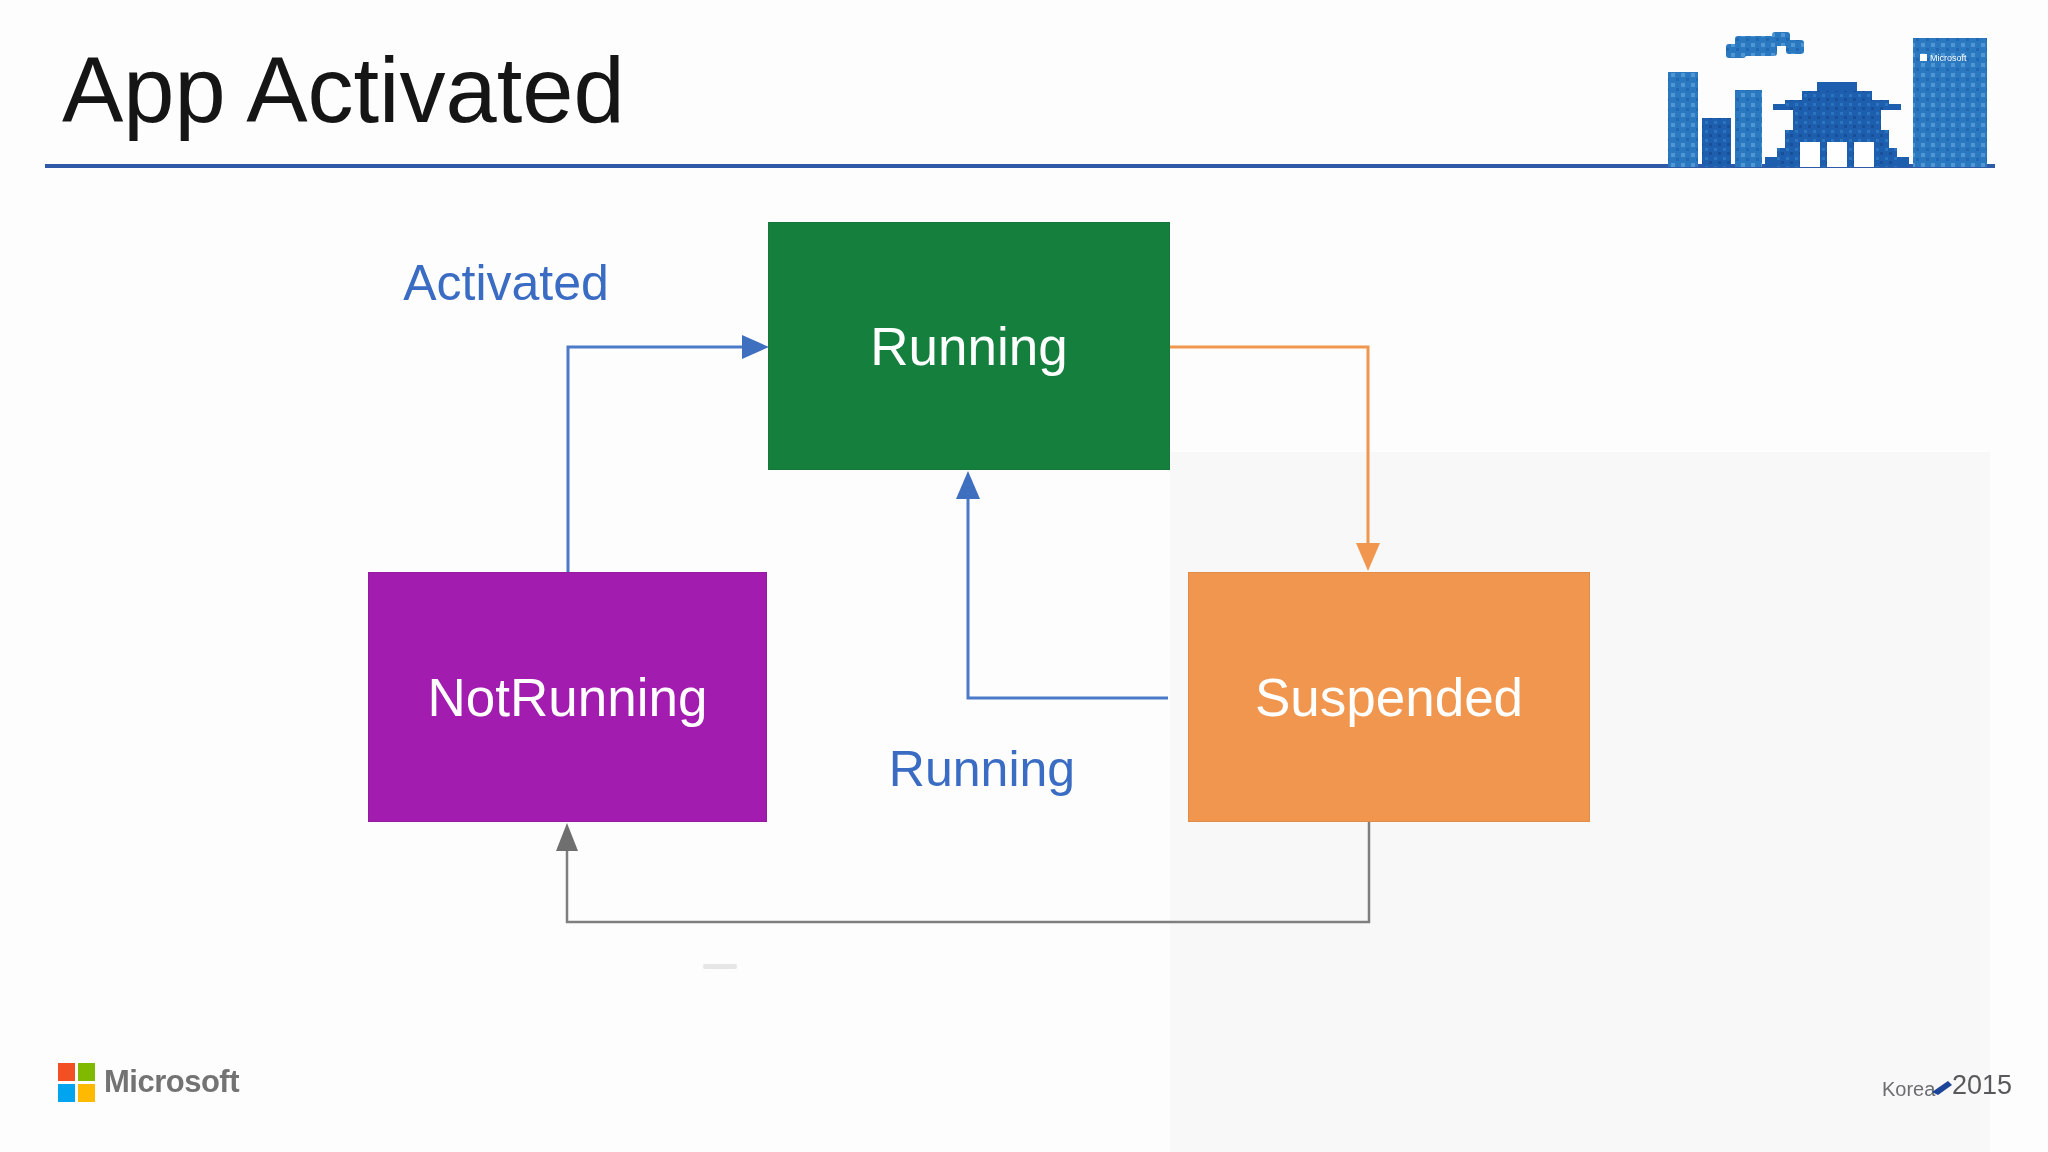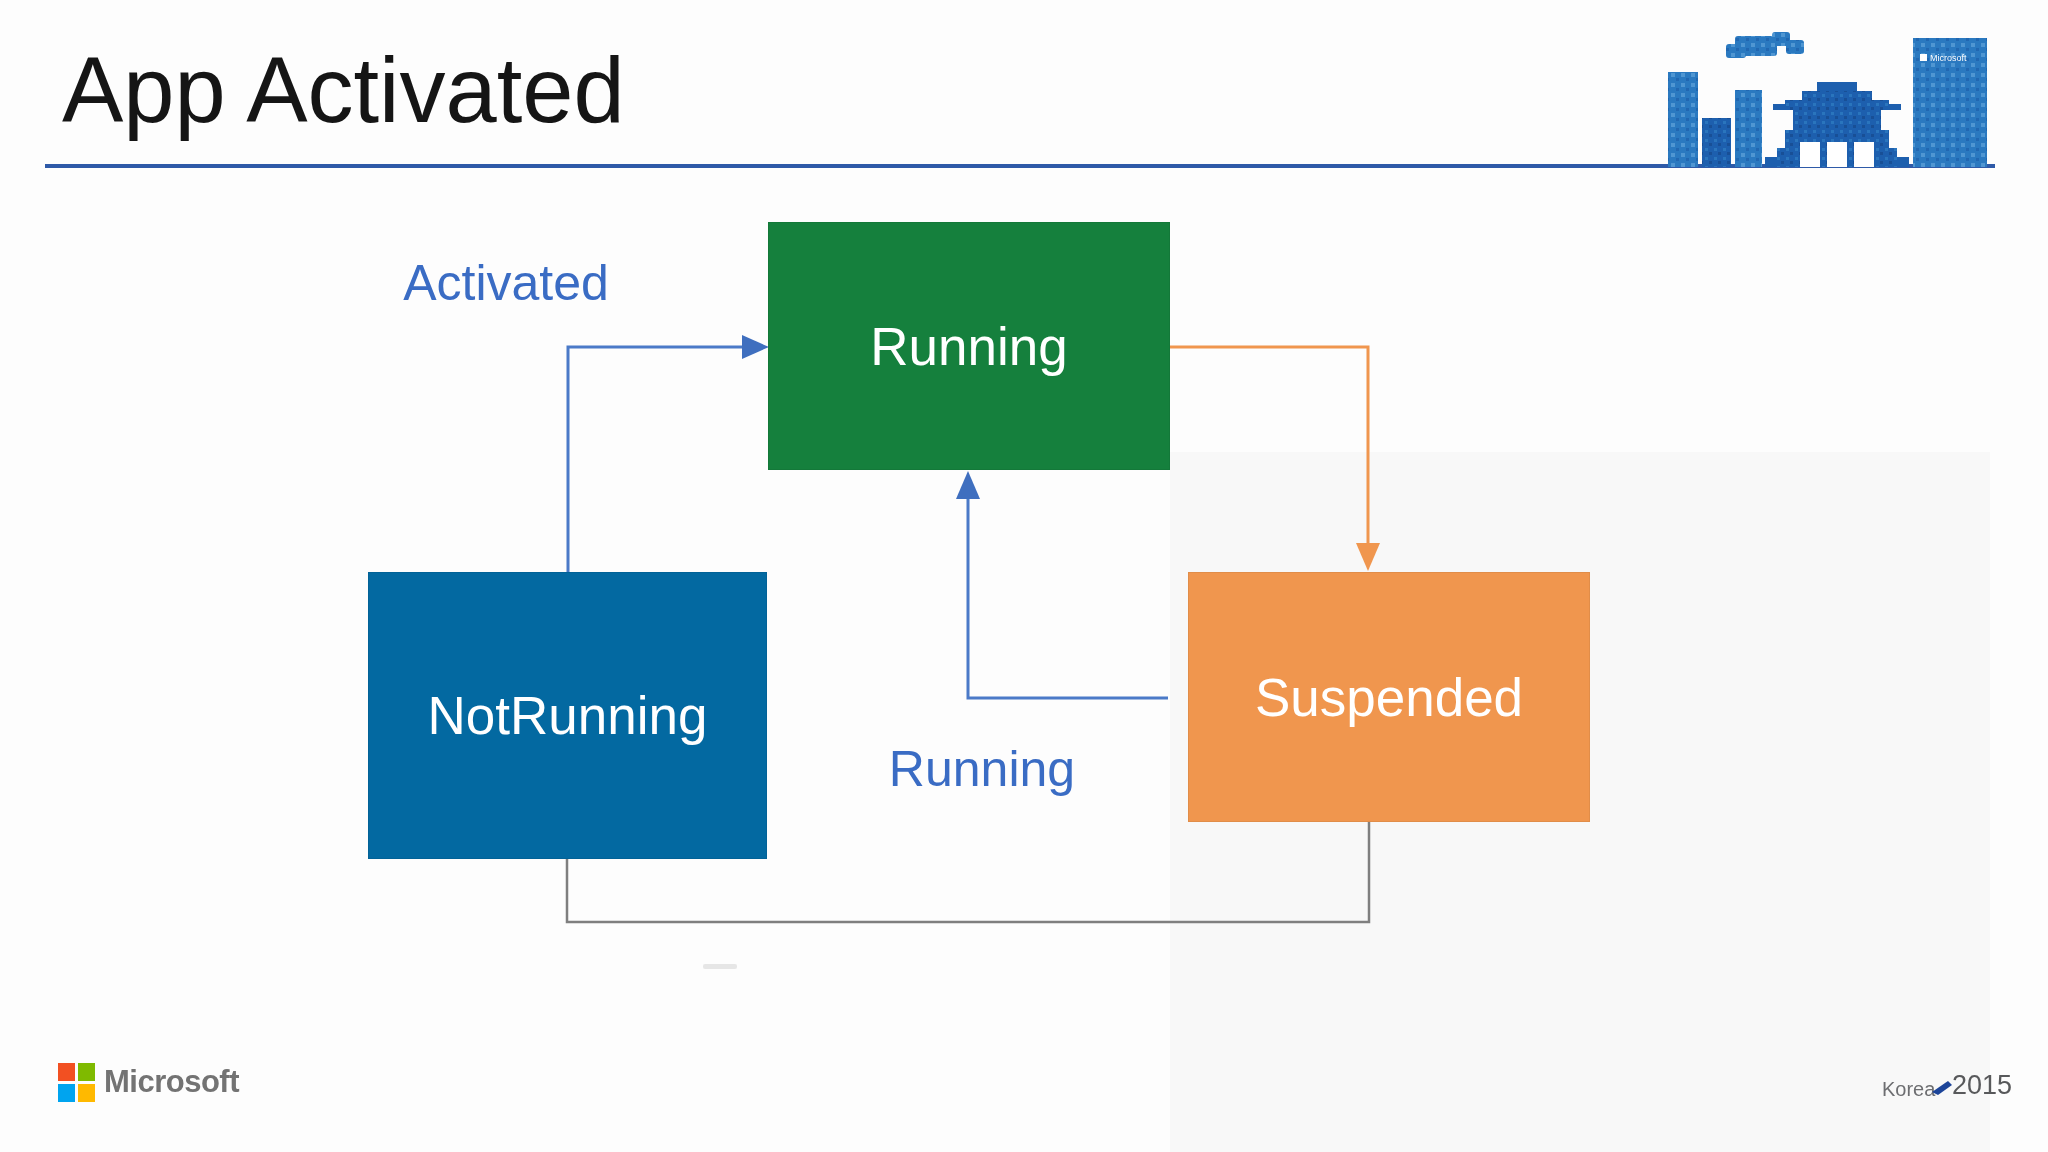--- a/index.html
+++ b/index.html
@@ -18,21 +18,21 @@
   .shade-band{
     position:absolute;left:1170px;top:452px;width:820px;height:700px;
     background:rgba(0,0,0,0.018);
   }
   .node{
     position:absolute;display:flex;align-items:center;justify-content:center;
     color:#ffffff;font-size:53px;border:1px solid rgba(0,0,0,0.06);
     box-sizing:border-box;
   }
   .node-running{left:768px;top:222px;width:402px;height:248px;background:#15803d;}
-  .node-notrunning{left:368px;top:572px;width:399px;height:287px;background:#0369a1;}
+  .node-notrunning{left:368px;top:572px;width:399px;height:250px;background:#a21caf;}
   .node-suspended{left:1168px;top:572px;width:402px;height:250px;background:#f0964e;margin-left:20px;}
   .tlabel{
     position:absolute;width:340px;text-align:center;font-size:50px;line-height:1.1;
   }
   .tlabel-activated{left:336px;top:238px;color:#3a6cc4;margin-top:18px;}
   .tlabel-suspending{left:1210px;top:240px;color:#ef944a;}
   .tlabel-resuming{left:812px;top:742px;color:#3a6cc4;}
   .arrows{position:absolute;left:0;top:0;}
   .smudge{
     position:absolute;left:703px;top:964px;width:34px;height:5px;

